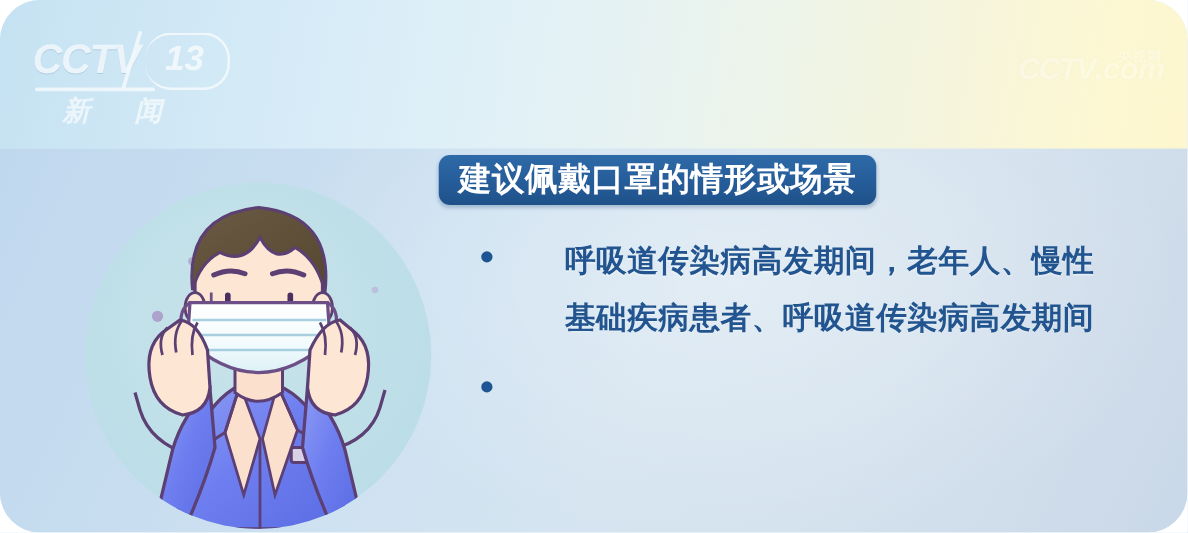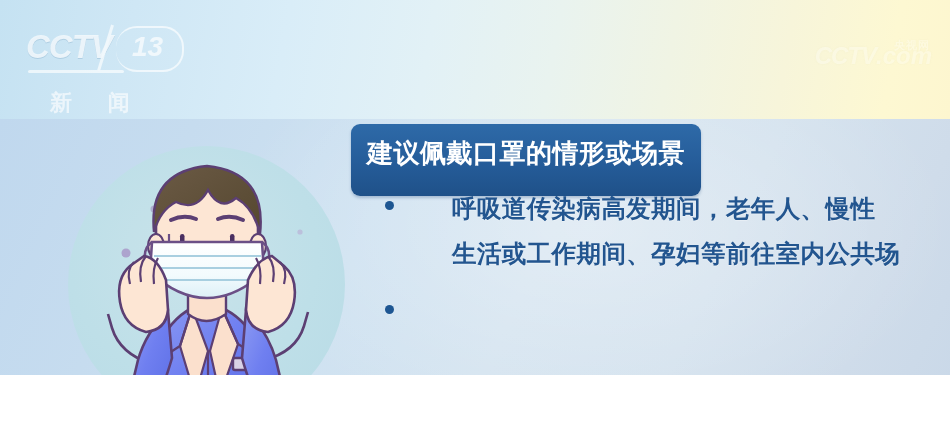--- a/index.html
+++ b/index.html
@@ -7,23 +7,24 @@
     padding: 0;
     background: #ffffff;
   }
   body {
     font-family: "Liberation Sans", "DejaVu Sans", sans-serif;
   }
 
   #screen {
     position: relative;
     width: 950px;
-    height: 375px;
+    height: 426px;
     overflow: hidden;
     background: #cfe4f3;
+    border-radius: 32px;
   }
 
   
   .top-band {
     position: absolute;
     left: 0; top: 0;
     width: 950px;
     height: 119px;
     background: linear-gradient(100deg,
         #c5e2f2 0%,
@@ -84,26 +85,27 @@
   }
   .logo-underline {
     position: absolute;
     left: 6px; top: 42px;
     width: 96px; height: 2.5px;
     background: rgba(255,255,255,0.9);
     border-radius: 2px;
   }
   .logo-xinwen {
     position: absolute;
-    left: 28px; top: 60px;
+    left: 28px; top: 46px;
     font-size: 22px;
     font-weight: 700;
     letter-spacing: 14px;
     color: rgba(255,255,255,0.88);
     font-family: "DejaVu Sans", sans-serif;
+    font-style: italic;
   }
 
   
   .watermark {
     position: absolute;
     right: 18px;
     top: 42px;
     opacity: .30;
     color: #ffffff;
     text-shadow: 0 0 2px rgba(210,205,170,.5);
@@ -163,23 +165,23 @@
     background: radial-gradient(circle at 45% 40%, #c9e3ea 0%, #bedfe8 55%, #b8dbe6 100%);
   }
   .illus svg { position: absolute; left: 0; top: 0; }
 
   
   .title-pill {
     position: absolute;
     left: 351px;
     top: 124px;
     height: 40px;
-    padding: 16px 16px;
+    padding: 0 16px;
     display: flex;
-    align-items: flex-start;
+    align-items: center;
     border-radius: 9px;
     background: linear-gradient(180deg, #2e6aa8 0%, #255c99 55%, #1f5189 100%);
     box-shadow: 0 2px 3px rgba(40,80,130,.28);
   }
   .title-text {
     color: #ffffff;
     font-size: 26px;
     font-weight: 700;
     letter-spacing: .5px;
     line-height: 1;
@@ -329,21 +331,21 @@
   <div class="title-pill">
     <span class="title-text">建议佩戴口罩的情形或场景</span>
   </div>
 
   <div class="bullets">
 
     <div class="bullet-item">
       <span class="bullet-dot"></span>
       <div class="bullet-lines">
         <div class="bullet-line">呼吸道传染病高发期间，老年人、慢性</div>
-        <div class="bullet-line">生活或工作期间、孕妇等前往室内公共场</div>
+        <div class="bullet-line">基础疾病患者、呼吸道传染病高发期间</div>
       </div>
     </div>
 
     <div class="bullet-item">
       <span class="bullet-dot"></span>
       <div class="bullet-lines">
       </div>
     </div>
 
   </div>

